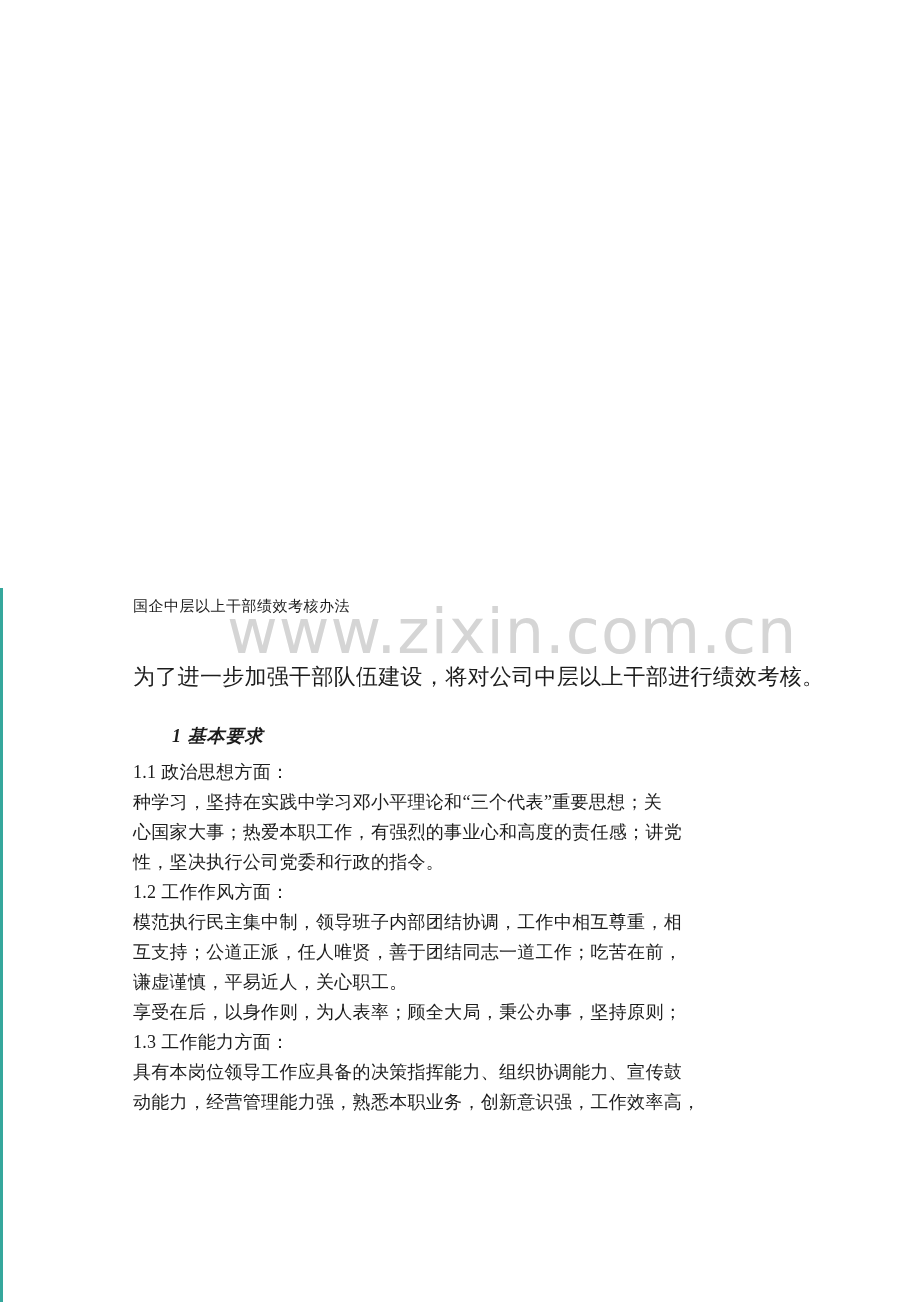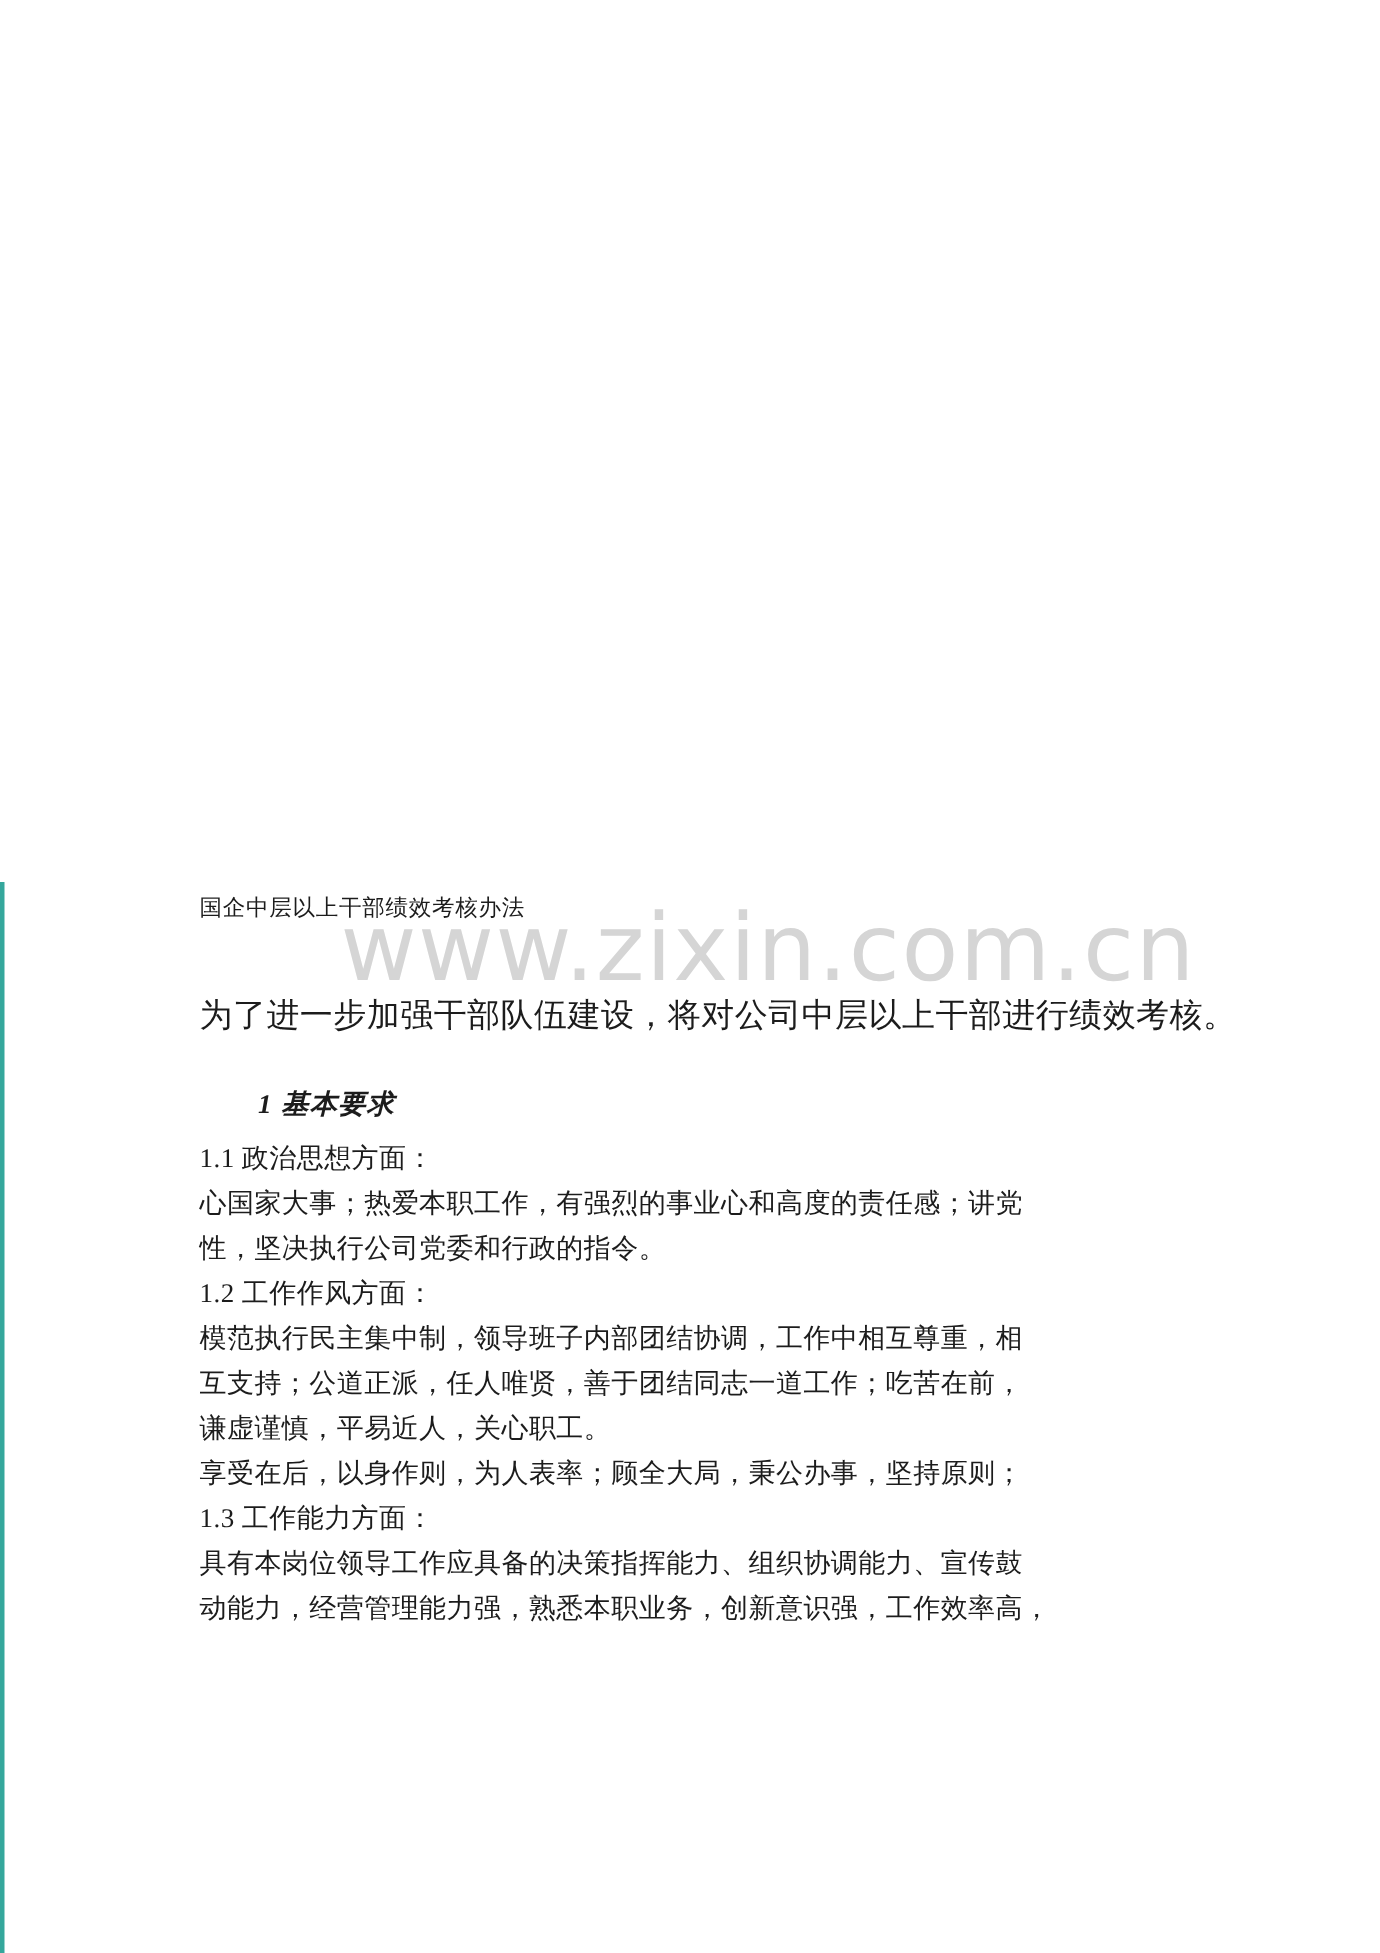--- a/index.html
+++ b/index.html
@@ -91,20 +91,21 @@
   <div class="doc-title">国企中层以上干部绩效考核办法</div>
 
   <div class="watermark" style="color: rgb(213, 213, 213);">www.zixin.com.cn</div>
 
   <div class="intro">为了进一步加强干部队伍建设，将对公司中层以上干部进行绩效考核。</div>
 
   <div class="section-heading">1  基本要求</div>
 
   <div class="body-block">
     <div class="body-line">1.1 政治思想方面：</div>
+    <div class="body-line">种学习，坚持在实践中学习邓小平理论和“三个代表”重要思想；关</div>
     <div class="body-line">心国家大事；热爱本职工作，有强烈的事业心和高度的责任感；讲党</div>
     <div class="body-line">性，坚决执行公司党委和行政的指令。</div>
     <div class="body-line">1.2  工作作风方面：</div>
     <div class="body-line">模范执行民主集中制，领导班子内部团结协调，工作中相互尊重，相</div>
     <div class="body-line">互支持；公道正派，任人唯贤，善于团结同志一道工作；吃苦在前，</div>
     <div class="body-line">谦虚谨慎，平易近人，关心职工。</div>
     <div class="body-line">享受在后，以身作则，为人表率；顾全大局，秉公办事，坚持原则；</div>
     <div class="body-line">1.3  工作能力方面：</div>
     <div class="body-line">具有本岗位领导工作应具备的决策指挥能力、组织协调能力、宣传鼓</div>
     <div class="body-line">动能力，经营管理能力强，熟悉本职业务，创新意识强，工作效率高，</div>

